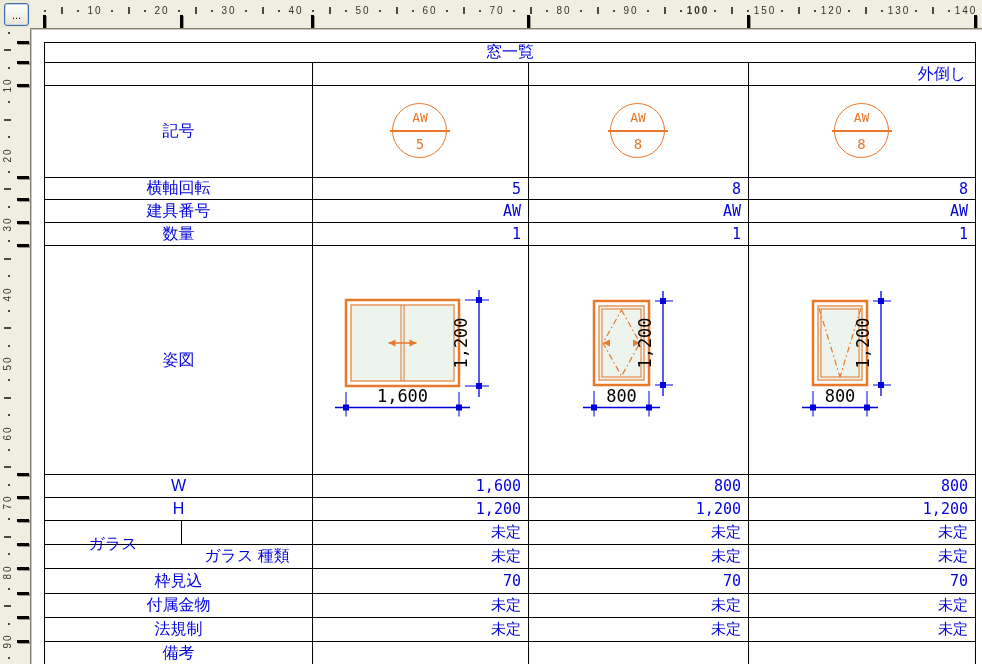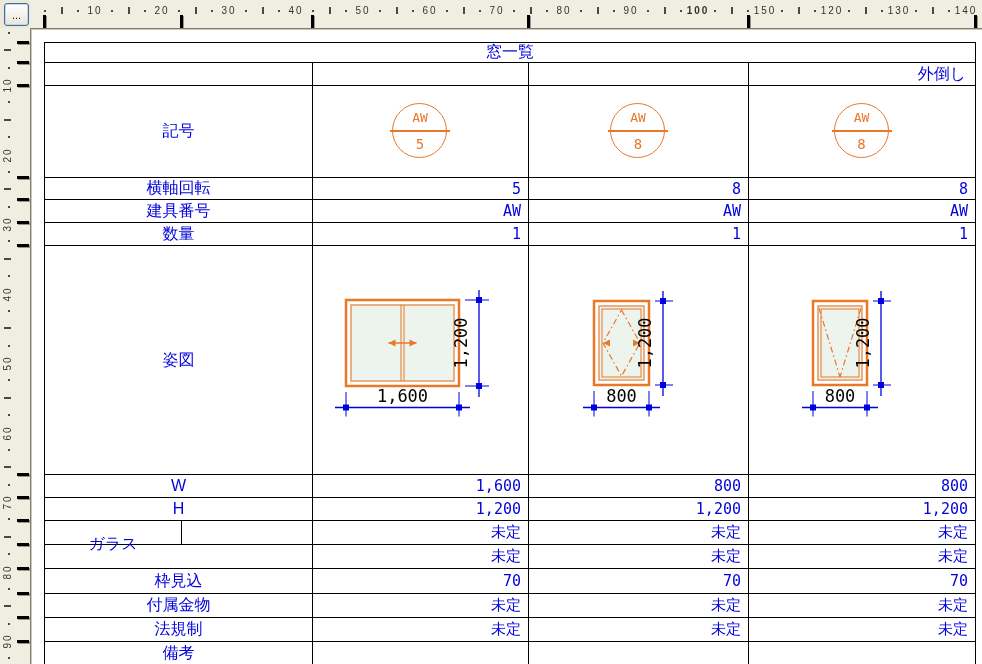--- a/index.html
+++ b/index.html
@@ -281,20 +281,21 @@
     <div class="cell c-right mono" style="left: 313px; top: 475px; width: 215px; height: 22px;">1,600</div>
     <div class="cell c-right mono" style="left: 529px; top: 475px; width: 219px; height: 22px;">800</div>
     <div class="cell c-right mono" style="left: 749px; top: 475px; width: 226px; height: 22px;">800</div>
     <div class="cell c-center" style="left: 45px; top: 498px; width: 267px; height: 22px;">H</div>
     <div class="cell c-right mono" style="left: 313px; top: 498px; width: 215px; height: 22px;">1,200</div>
     <div class="cell c-right mono" style="left: 529px; top: 498px; width: 219px; height: 22px;">1,200</div>
     <div class="cell c-right mono" style="left: 749px; top: 498px; width: 226px; height: 22px;">1,200</div>
     <div class="cell c-right mono" style="left: 313px; top: 521px; width: 215px; height: 23px;">未定</div>
     <div class="cell c-right mono" style="left: 529px; top: 521px; width: 219px; height: 23px;">未定</div>
     <div class="cell c-right mono" style="left: 749px; top: 521px; width: 226px; height: 23px;">未定</div>
+    <div class="cell c-center" style="left: 182px; top: 545px; width: 130px; height: 23px;">ガラス 種類</div>
     <div class="cell c-right mono" style="left: 313px; top: 545px; width: 215px; height: 23px;">未定</div>
     <div class="cell c-right mono" style="left: 529px; top: 545px; width: 219px; height: 23px;">未定</div>
     <div class="cell c-right mono" style="left: 749px; top: 545px; width: 226px; height: 23px;">未定</div>
     <div class="cell c-center" style="left: 45px; top: 569px; width: 267px; height: 24px;">枠見込</div>
     <div class="cell c-right mono" style="left: 313px; top: 569px; width: 215px; height: 24px;">70</div>
     <div class="cell c-right mono" style="left: 529px; top: 569px; width: 219px; height: 24px;">70</div>
     <div class="cell c-right mono" style="left: 749px; top: 569px; width: 226px; height: 24px;">70</div>
     <div class="cell c-center" style="left: 45px; top: 594px; width: 267px; height: 23px;">付属金物</div>
     <div class="cell c-right mono" style="left: 313px; top: 594px; width: 215px; height: 23px;">未定</div>
     <div class="cell c-right mono" style="left: 529px; top: 594px; width: 219px; height: 23px;">未定</div>

